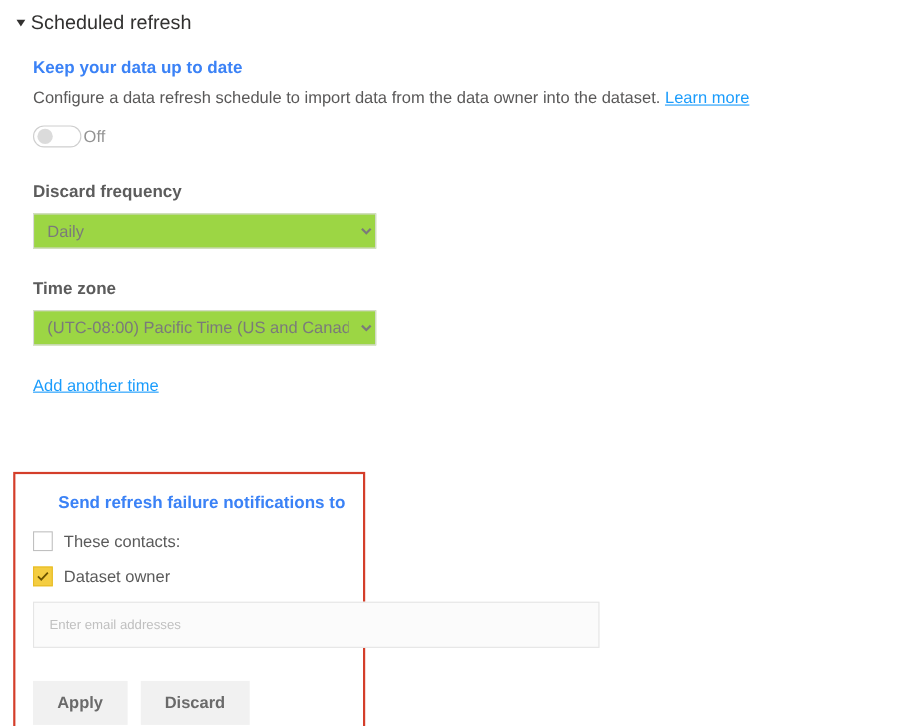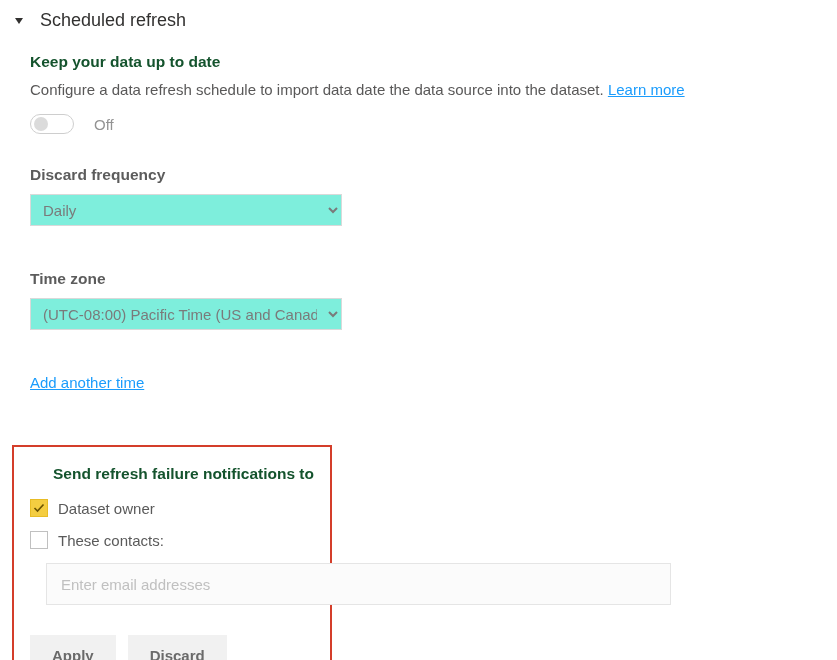--- a/index.html
+++ b/index.html
@@ -6,57 +6,57 @@
     body {
       font-family: "Segoe UI", -apple-system, Helvetica, Arial, sans-serif;
       background: #fff;
       color: #323130;
       padding: 10px 30px 30px 30px;
       width: 837px;
     }
     .section-header {
       display: flex;
       align-items: center;
-      gap: 16px;
+      gap: 4px;
       margin-bottom: 22px;
       margin-left: -16px;
     }
     .caret {
       width: 10px;
       height: 10px;
       display: inline-flex;
       align-items: center;
       justify-content: center;
     }
     .caret svg { width: 10px; height: 10px; }
     .section-title {
       font-size: 18px;
       font-weight: 400;
       color: #323130;
     }
     .subheading {
       font-size: 15.5px;
       font-weight: 600;
-      color: #14532d;
+      color: #3b82f6;
       margin-bottom: 10px;
     }
     .desc {
       font-size: 15px;
       color: #595858;
       margin-bottom: 16px;
     }
     .link {
       color: #1A9CFC;
       text-decoration: underline;
       cursor: pointer;
     }
     .toggle-row {
       display: flex;
       align-items: center;
-      gap: 20px;
+      gap: 2px;
       margin-bottom: 32px;
       opacity: 0.65;
     }
     .toggle {
       width: 44px;
       height: 20px;
       border: 1px solid #b5b5b5;
       border-radius: 10px;
       position: relative;
       background: #fff;
@@ -78,37 +78,37 @@
     .label {
       font-size: 15.5px;
       font-weight: 600;
       color: #5c5c5c;
       margin-bottom: 10px;
     }
     .select {
       width: 312px;
       height: 32px;
       border: 1px solid #d0d0d0;
-      background: #5eead4;
+      background: #84cc16;
       color: #5a5a5a;
       font-size: 15px;
       padding: 0 8px;
       font-family: inherit;
-      margin-bottom: 44px;
+      margin-bottom: 28px;
       appearance: auto;
       opacity: 0.8;
     }
     .time-block { margin-bottom: 28px; }
     .add-time-link {
       color: #1A9CFC;
       text-decoration: underline;
       cursor: pointer;
       font-size: 15px;
       display: inline-block;
-      margin-bottom: 26px;
+      margin-bottom: 42px;
     }
     .notify-section {
       border: 2px solid #D43E2A;
       padding: 18px 16px 18px 16px;
       width: 320px;
       margin-left: -18px;
     }
     .check-row {
       display: flex;
       align-items: center;
@@ -128,30 +128,30 @@
     .checkbox.checked {
       background: #F4CD41;
       border-color: #E8BC25;
     }
     .checkbox.checked svg { width: 12px; height: 12px; }
     .check-label {
       font-size: 15px;
       color: #5a5a5a;
     }
     .email-input {
-      width: 625px;
+      width: 515px;
       height: 42px;
       border: 1px solid #e5e5e5;
       background: #fbfbfb;
-      font-size: 15px;
+      font-size: 12px;
       padding: 0 14px;
       color: #999;
       font-family: inherit;
       margin-bottom: 30px;
-      margin-left: 16px;
+      margin-left: 0;
     }
     .email-input::placeholder { color: #c0c0c0; }
     .button-row { display: flex; gap: 12px; }
     .btn {
       height: 40px;
       padding: 0 22px;
       background: #f1f1f1;
       border: none;
       font-size: 15px;
       font-weight: 600;
@@ -169,21 +169,21 @@
   <span class="caret">
     <svg viewBox="0 0 10 10">
         <polygon points="1,2 9,2 5,8" fill="#323130"></polygon>
       </svg>
   </span>
   <span class="section-title">Scheduled refresh</span>
 </div>
 
 <div class="subheading">Keep your data up to date</div>
 <div class="desc">
-  <span>Configure a data refresh schedule to import data date the data source into the dataset. </span><a class="link">Learn more</a>
+  <span>Configure a data refresh schedule to import data from the data owner into the dataset. </span><a class="link">Learn more</a>
 </div>
 
 <div class="toggle-row">
   <div class="toggle">
     <div class="toggle-knob"></div>
   </div>
   <span class="toggle-label">Off</span>
 </div>
 
 <div class="label">Discard frequency</div>
@@ -195,35 +195,35 @@
 <select class="select">
   <option>(UTC-08:00) Pacific Time (US and Canada)</option>
 </select>
 
 <div class="time-block">
   <a class="add-time-link">Add another time</a>
 </div>
 
 <div class="notify-section">
   <div class="subheading" style="margin-bottom:16px;text-align:right;">Send refresh failure notifications to</div>
+
+  <div class="check-row">
+    <span class="checkbox"></span>
+    <span class="check-label">These contacts:</span>
+  </div>
 
   <div class="check-row">
     <span class="checkbox checked">
       <svg viewBox="0 0 12 12">
           <path d="M1.5 6 L4.5 9 L10.5 2.5" stroke="#6b5300" stroke-width="1.6" fill="none"></path>
         </svg>
     </span>
     <span class="check-label">Dataset owner</span>
   </div>
 
-  <div class="check-row">
-    <span class="checkbox"></span>
-    <span class="check-label">These contacts:</span>
-  </div>
-
   <input type="text" class="email-input" placeholder="Enter email addresses" style="">
 
   <div class="button-row">
     <button class="btn">Apply</button>
     <button class="btn">Discard</button>
   </div>
 </div>
 
 
 

